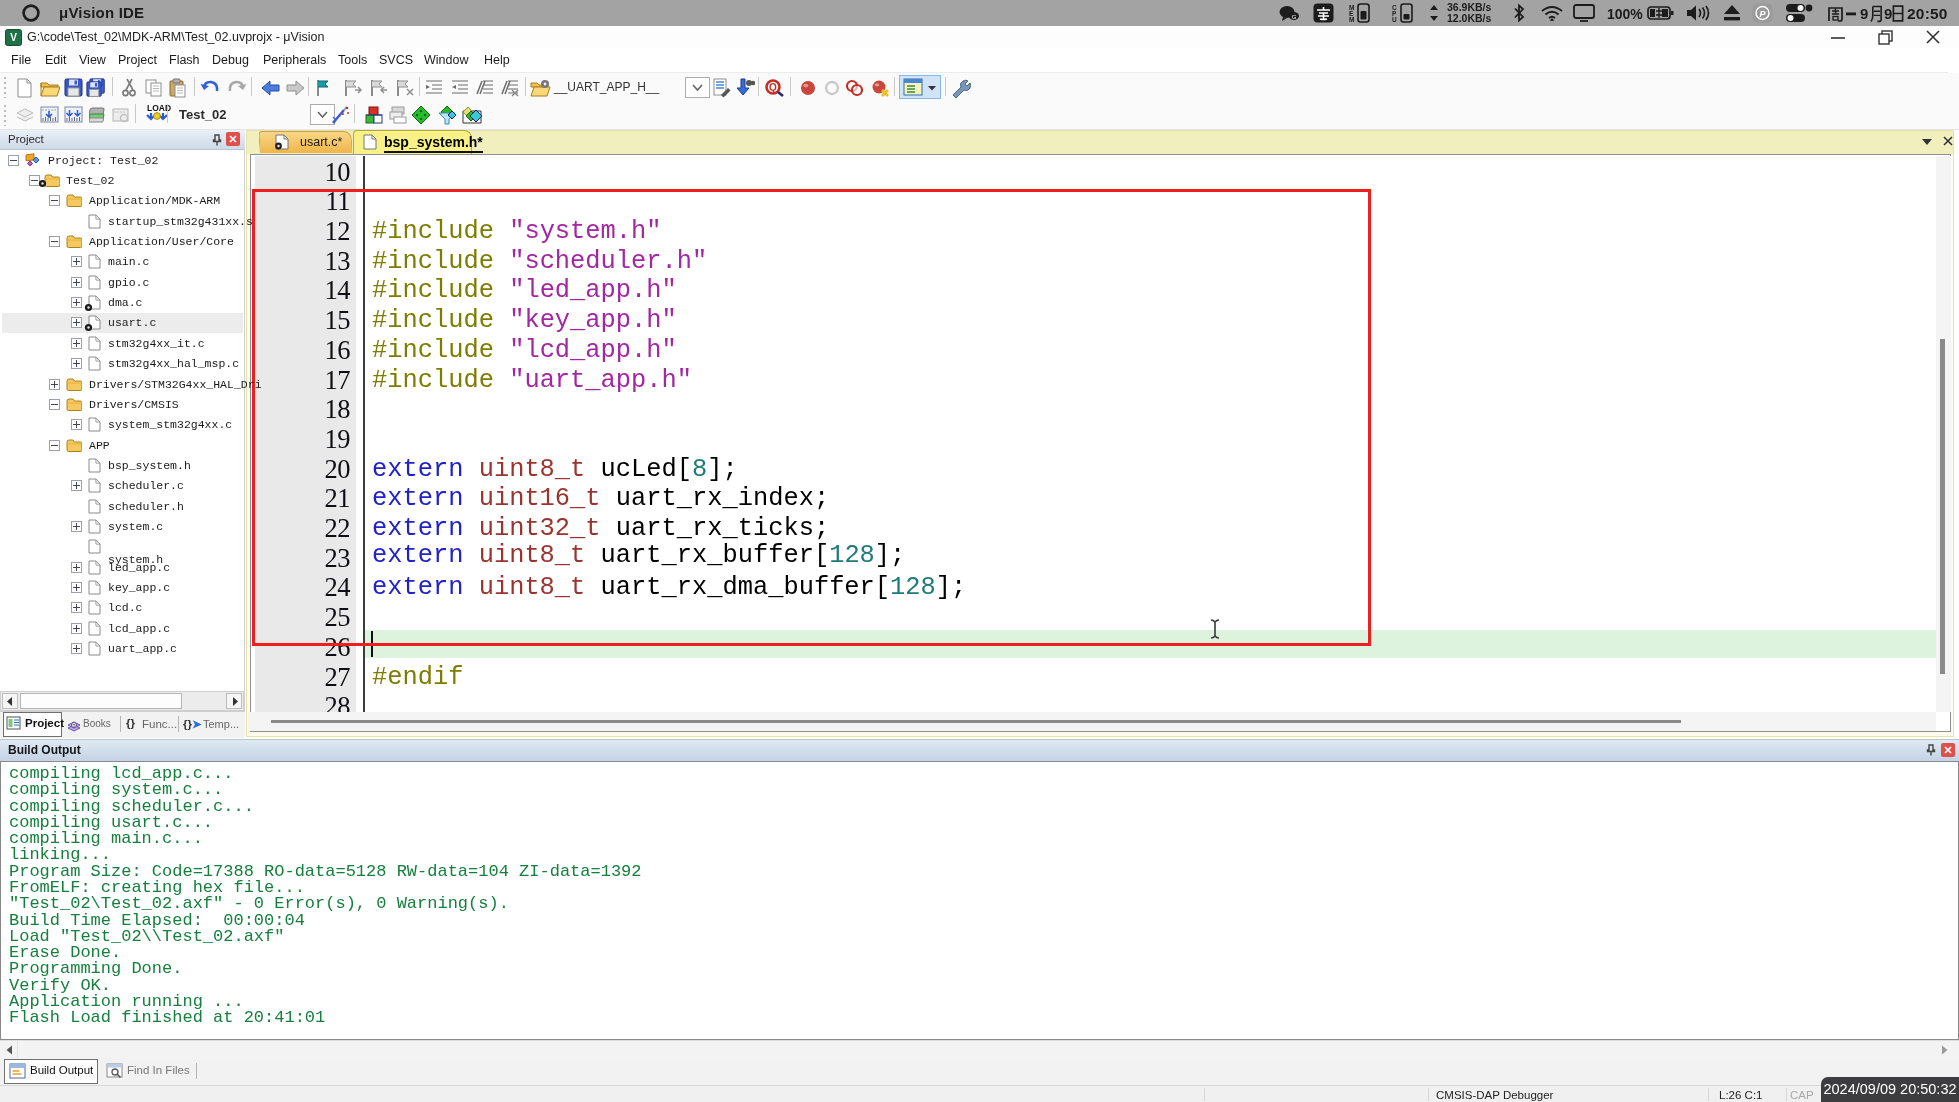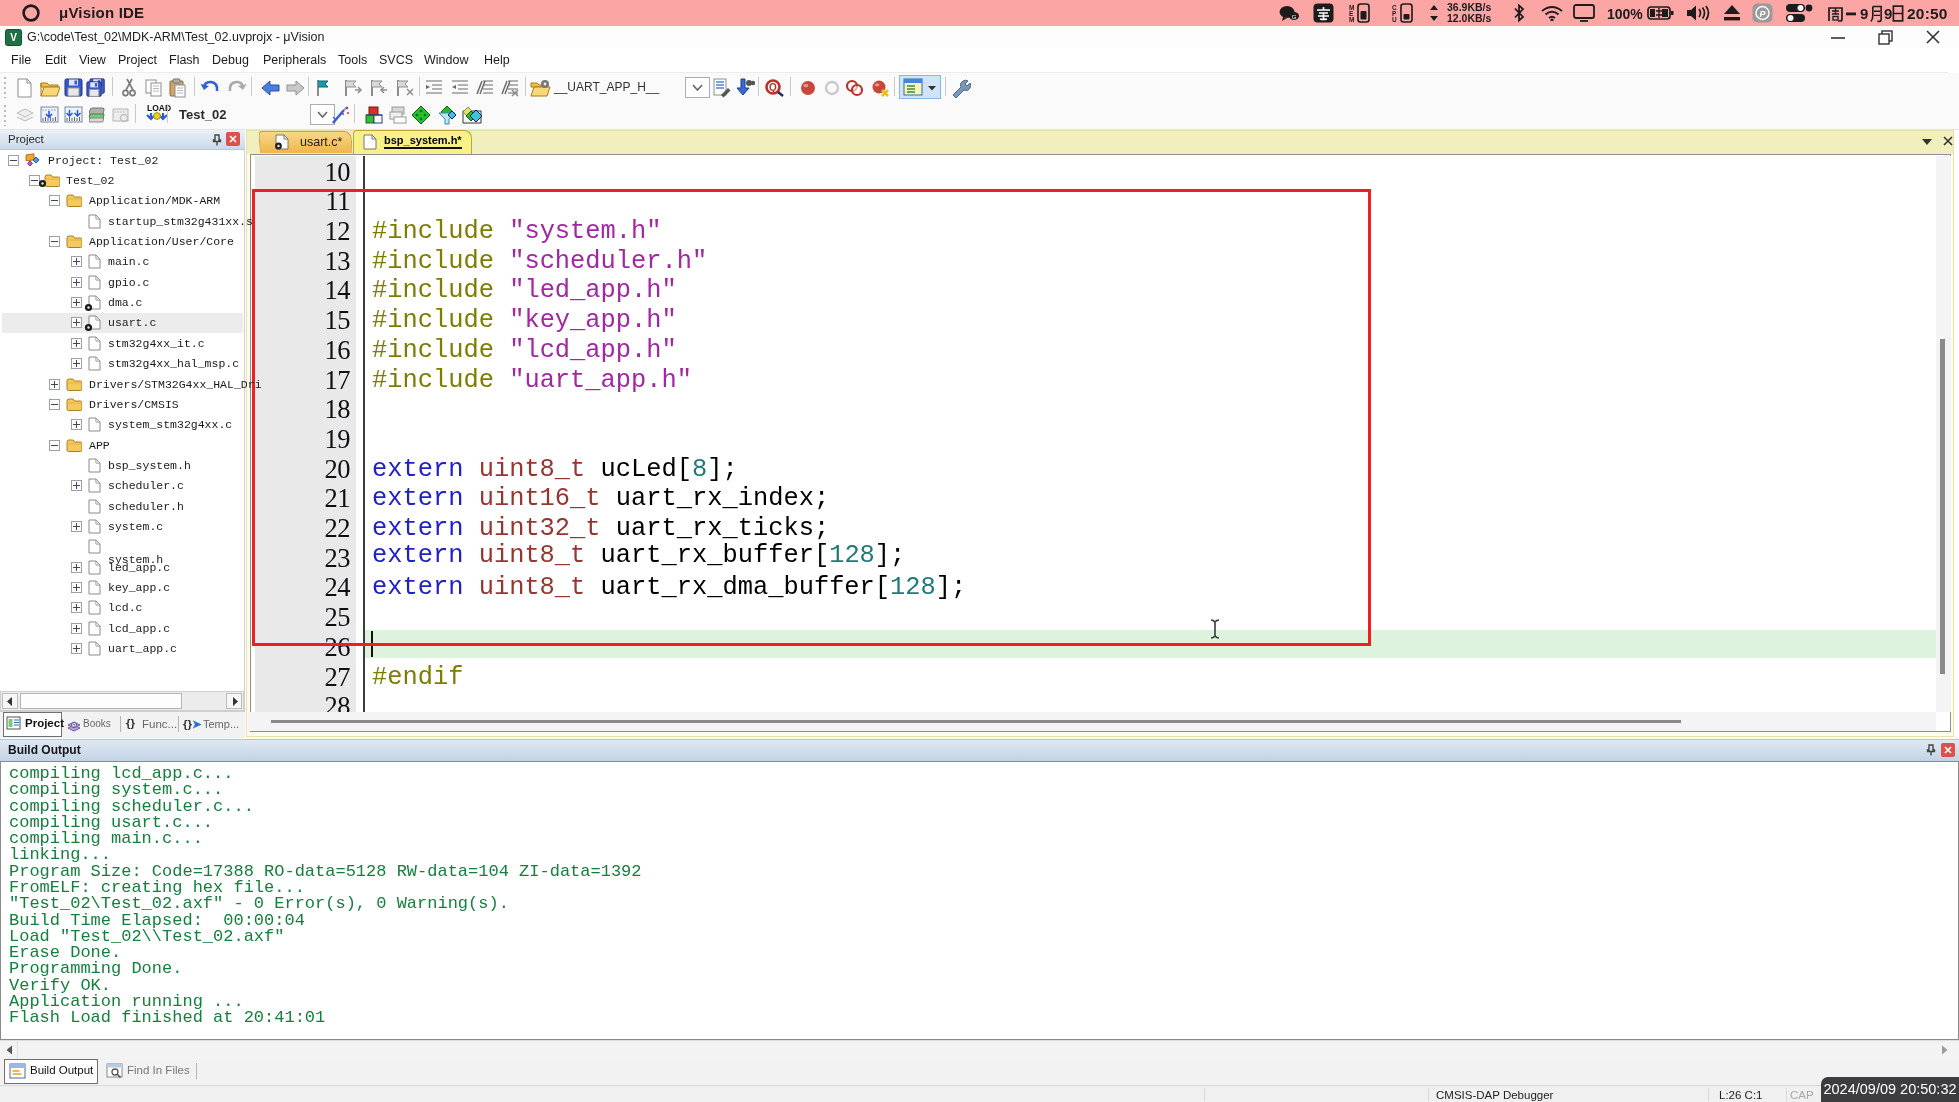--- a/index.html
+++ b/index.html
@@ -1,21 +1,21 @@
 <!DOCTYPE html>
 <html><head>
 <meta charset="utf-8">
 <style>
 * { margin:0; padding:0; box-sizing:border-box; }
 html,body { width:1959px; height:1102px; overflow:hidden; }
 #screen { position:absolute; left:0; top:0; width:1959px; height:1102px;
   background:#ffffff; font-family:"Liberation Sans", sans-serif; }
 .abs { position:absolute; }
 
-#topbar { left:0; top:0; width:1959px; height:26px; background:#fca5a5; color:#1c1c1c;padding-left:13px; }
+#topbar { left:0; top:0; width:1959px; height:26px; background:#a3a3a3; color:#1c1c1c;padding-left:13px; }
 #topbar .ttl { left:59px; top:4px; font-size:15px; font-weight:bold; letter-spacing:0.2px; }
 
 #titlebar { left:0; top:26px; width:1959px; height:22px; background:#fdfdfd; }
 #titlebar .t { left:27px; top:4px; font-size:12.5px; color:#1d1d1d; }
 
 #menubar { left:0; top:48px; width:1948px; height:25px; background:#ffffff; border-bottom:1px solid #ececec; }
 #menubar span { position:absolute; top:5px; font-size:12.5px; color:#1b1b1b; }
 
 #toolbars { left:0; top:73px; width:1959px; height:57px; background:#fafafa; border-bottom:1px solid #e4e4e4; }
 .tsep { position:absolute; width:1px; background:#c9c9c9; top:4px; height:19px; }
@@ -447,21 +447,21 @@
         <path d="M10 1 v4 h4" fill="none" stroke="#777"></path>
         <circle cx="4.5" cy="12" r="3.4" fill="#222"></circle>
         <circle cx="4.5" cy="12" r="1.2" fill="#eee"></circle>
       </svg>
   <div class="abs" style="left:300px;top:5px;font-size:12.5px;color:#1a1a1a">usart.c*</div>
   <div class="abs" style="left:353px;top:0px;width:119px;height:24px;background:#f8f188;border:1px solid #b5a93c;border-bottom:none;border-radius:4px 8px 0 0"></div>
   <svg class="abs" style="left:362px;top:4px" width="16" height="16">
         <path d="M2 1 h8 l4 4 v10 h-12 z" fill="#fff" stroke="#777"></path>
         <path d="M10 1 v4 h4" fill="none" stroke="#777"></path>
       </svg>
-  <div class="abs" style="left:384px;top:4px;font-size:11px;font-weight:bold;color:#000;border-bottom:2.5px solid #111;padding-bottom:1px">bsp_system.h*</div>
+  <div class="abs" style="left:384px;top:4px;font-size:14px;font-weight:bold;color:#000;border-bottom:2.5px solid #111;padding-bottom:1px">bsp_system.h*</div>
   <svg class="abs" style="left:1921px;top:6px" width="34" height="12" viewBox="0 0 34 12">
         <path d="M1 3 l5 6 5-6 z" fill="#333"></path>
         <path d="M23 1 l8 8 m0 -8 l-8 8" stroke="#333" stroke-width="1.6"></path>
       </svg>
 
   <div id="lnums">
         <div class="lnum" style="left:255px;top:27.6px">10</div>
         <div class="lnum" style="left:255px;top:57.3px">11</div>
         <div class="lnum" style="left:255px;top:87.0px">12</div>
         <div class="lnum" style="left:255px;top:116.7px">13</div>

